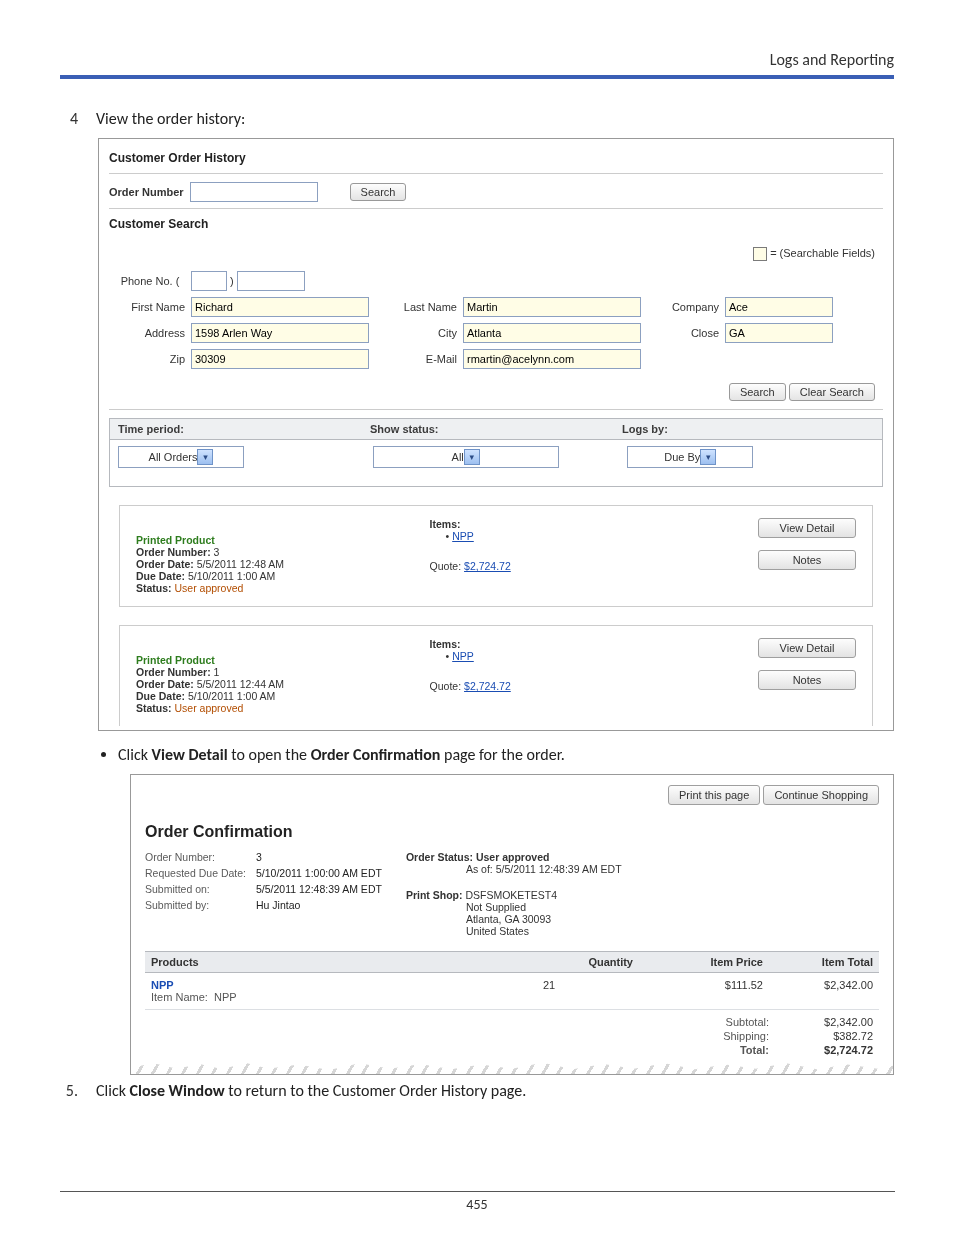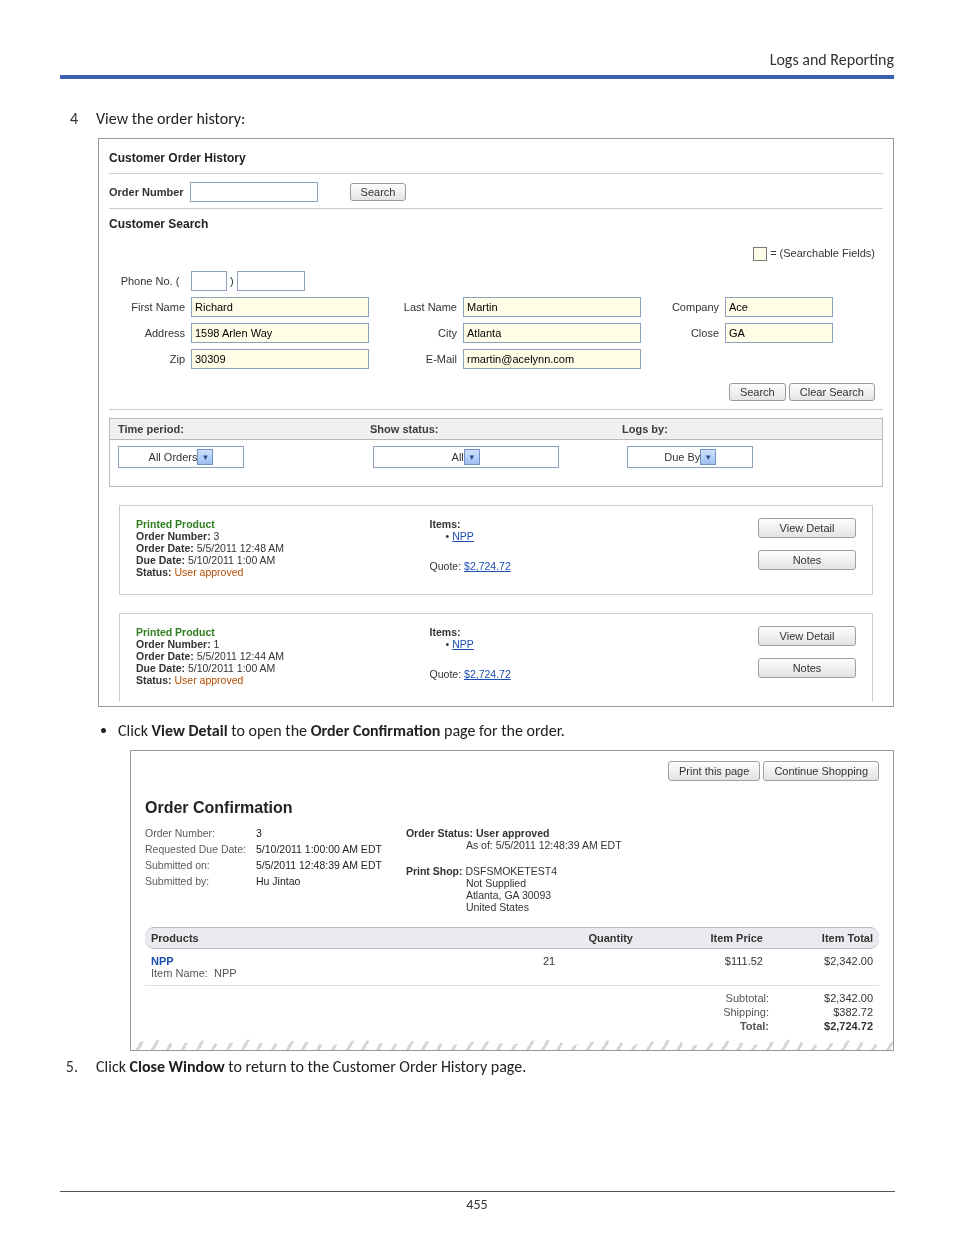--- a/index.html
+++ b/index.html
@@ -110,21 +110,21 @@
   }
   .order-card{
     border:1px solid #ccc;
     margin:18px 10px 0 10px;
     padding:12px 16px;
     display:flex;
     gap:20px;
     font-size:10.5px;
     color:#333;
   }
-  .order-card .col1{flex:0 0 38%;}
+  .order-card .col1{flex:0 0 38%;margin-top:16px;}
   .order-card .col2{flex:1;}
   .order-card .col3{flex:0 0 110px;text-align:right;}
   .pp{color:#2e7d1e;font-weight:bold;}
   .ua{color:#b24d00;}
   .lnk{color:#1a4db3;text-decoration:underline;cursor:pointer;}
   .gbtn{
     display:inline-block;
     min-width:80px;
     text-align:center;
     background:linear-gradient(#fdfdfd,#e3e3e3);
@@ -160,21 +160,20 @@
   .oc-grid .v{color:#222;}
   .oc-col{display:grid;grid-template-columns:auto auto;column-gap:10px;row-gap:4px;align-content:start;}
   .tbl-head{
     display:flex;
     background:#e9ebee;
     border-top:1px solid #b6b9be;
     border-bottom:1px solid #b6b9be;
     font-weight:bold;
     font-size:11px;
     padding:4px 6px;
-    border-radius:9px;
   }
   .tbl-head .c1{flex:1;}
   .tbl-head .c2{width:90px;text-align:right;}
   .tbl-head .c3{width:130px;text-align:right;}
   .tbl-head .c4{width:110px;text-align:right;}
   .tbl-row{
     display:flex;font-size:11px;padding:6px;border-bottom:1px solid #dcdfe3;
   }
   .tbl-row .c1{flex:1;color:#1a4db3;font-weight:bold;}
   .tbl-row .c2{width:90px;text-align:left;}

